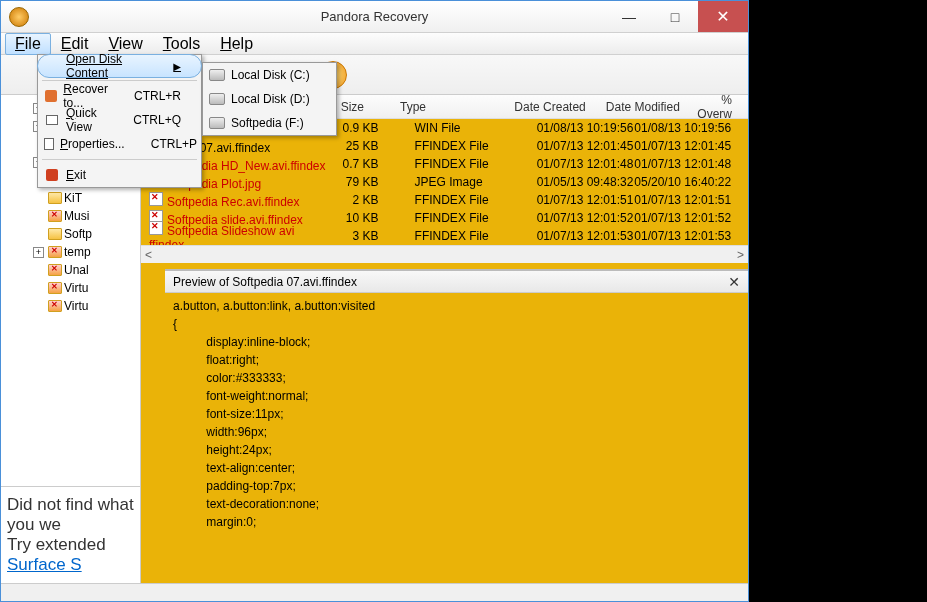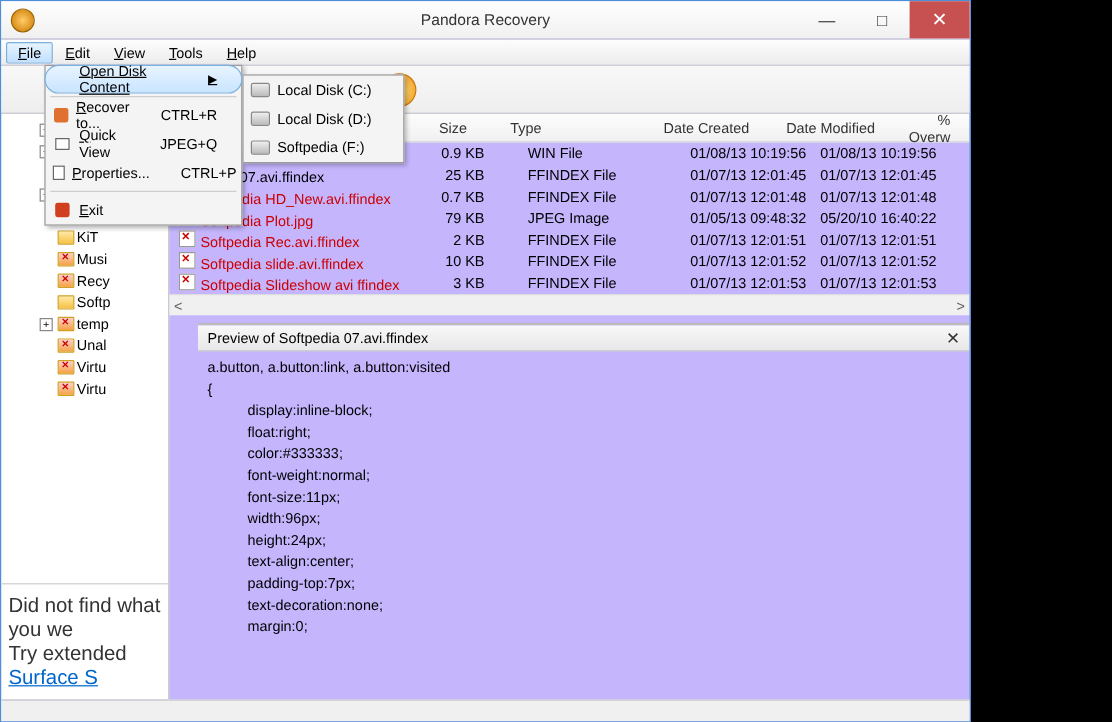--- a/index.html
+++ b/index.html
@@ -1,25 +1,25 @@
 <!DOCTYPE html>
 <html><head>
 <meta charset="utf-8">
 <style>
 * { box-sizing: border-box; margin: 0; padding: 0; }
 body { font-family: "Segoe UI", Tahoma, sans-serif; font-size: 12px; background: #000; width: 927px; height: 602px; overflow: hidden; }
-.window { width: 809px; height: 602px; background: #c4b5fd; display: flex; flex-direction: column; border: 1px solid #4a90d9; }
+.window { width: 749px; height: 602px; background: #eab308; display: flex; flex-direction: column; border: 1px solid #4a90d9; }
 .titlebar { height: 32px; background: linear-gradient(#fff, #f0f0f0); display: flex; align-items: center; position: relative; border-bottom: 1px solid #d0d0d0; }
 .titlebar-icon { width: 20px; height: 20px; margin-left: 8px; border-radius: 50%; background: radial-gradient(#ffcc66, #cc7700); border: 1px solid #996600; }
 .titlebar-title { position: absolute; left: 50%; transform: translateX(-50%); color: #333; font-size: 13px; }
 .win-controls { margin-left: auto; display: flex; height: 100%; }
 .win-btn { width: 46px; display: flex; align-items: center; justify-content: center; font-size: 14px; color: #333; }
 .win-btn.close { background: #c75050; color: #fff; width: 50px; font-size: 16px; }
 .menubar { height: 22px; background: linear-gradient(#fdfdfd, #ececec); display: flex; align-items: center; padding-left: 4px; border-bottom: 1px solid #d0d0d0; }
-.menu-item { padding: 2px 10px; font-size: 12px; cursor: default; }
+.menu-item { padding: 2px 10px; font-size: 16px; cursor: default; }
 .menu-item.active { background: linear-gradient(#e8f4ff, #c0e0ff); border: 1px solid #7ab0e0; border-radius: 2px; padding: 1px 9px; }
 .menu-item u { text-decoration: underline; }
 .toolbar { height: 40px; background: linear-gradient(#f8f8f8, #eee); border-bottom: 1px solid #ccc; display: flex; align-items: center; padding-left: 8px; gap: 8px; }
 .help-icon { width: 28px; height: 28px; border-radius: 50%; background: radial-gradient(#ffdd77, #ee9922); border: 1px solid #cc7700; display: flex; align-items: center; justify-content: center; color: #fff; font-weight: bold; margin-left: 310px; }
 .content { flex: 1; display: flex; overflow: hidden; }
 .sidebar { width: 140px; border-right: 1px solid #ccc; background: #fff; overflow: hidden; display: flex; flex-direction: column; }
 .tree { flex: 1; padding: 4px 0 4px 4px; font-size: 12px; overflow: hidden; }
 .tree-item { display: flex; align-items: center; height: 18px; white-space: nowrap; gap: 2px; }
 .expander { width: 11px; height: 11px; border: 1px solid #888; display: inline-flex; align-items: center; justify-content: center; font-size: 9px; line-height: 1; margin-right: 2px; background: #fff; }
 .folder-icon { width: 14px; height: 12px; background: linear-gradient(#ffe9a8, #f5c243); border: 1px solid #d0a020; border-radius: 1px; display: inline-block; }
@@ -119,25 +119,20 @@
             <span class="folder-icon"></span>
             <span>KiT</span>
           </div>
           <div class="tree-item indent2">
             <span style="width:13px;display:inline-block"></span>
             <span class="folder-icon del"></span>
             <span>Musi</span>
           </div>
           <div class="tree-item indent2">
             <span style="width:13px;display:inline-block"></span>
-            <span class="folder-icon del"></span>
-            <span>Recy</span>
-          </div>
-          <div class="tree-item indent2">
-            <span style="width:13px;display:inline-block"></span>
             <span class="folder-icon"></span>
             <span>Softp</span>
           </div>
           <div class="tree-item indent2">
             <span class="expander">+</span>
             <span class="folder-icon del"></span>
             <span>temp</span>
           </div>
           <div class="tree-item indent2">
             <span style="width:13px;display:inline-block"></span>
@@ -271,21 +266,21 @@
         <span style="width:12px;height:12px;background:#e07030;border-radius:2px;display:inline-block"></span>
       </span>
       <span class="dd-label"><u>R</u>ecover to...</span>
       <span class="dd-shortcut">CTRL+R</span>
     </div>
     <div class="dropdown-item">
       <span class="dd-icon">
         <span style="width:12px;height:10px;border:1px solid #666;background:#fff;display:inline-block"></span>
       </span>
       <span class="dd-label"><u>Q</u>uick View</span>
-      <span class="dd-shortcut">JPEG+Q</span>
+      <span class="dd-shortcut">CTRL+Q</span>
     </div>
     <div class="dropdown-item">
       <span class="dd-icon">
         <span style="width:10px;height:12px;border:1px solid #666;background:#fff;display:inline-block"></span>
       </span>
       <span class="dd-label"><u>P</u>roperties...</span>
       <span class="dd-shortcut">CTRL+P</span>
     </div>
     <div class="dropdown-sep"></div>
     <div class="dropdown-item">

